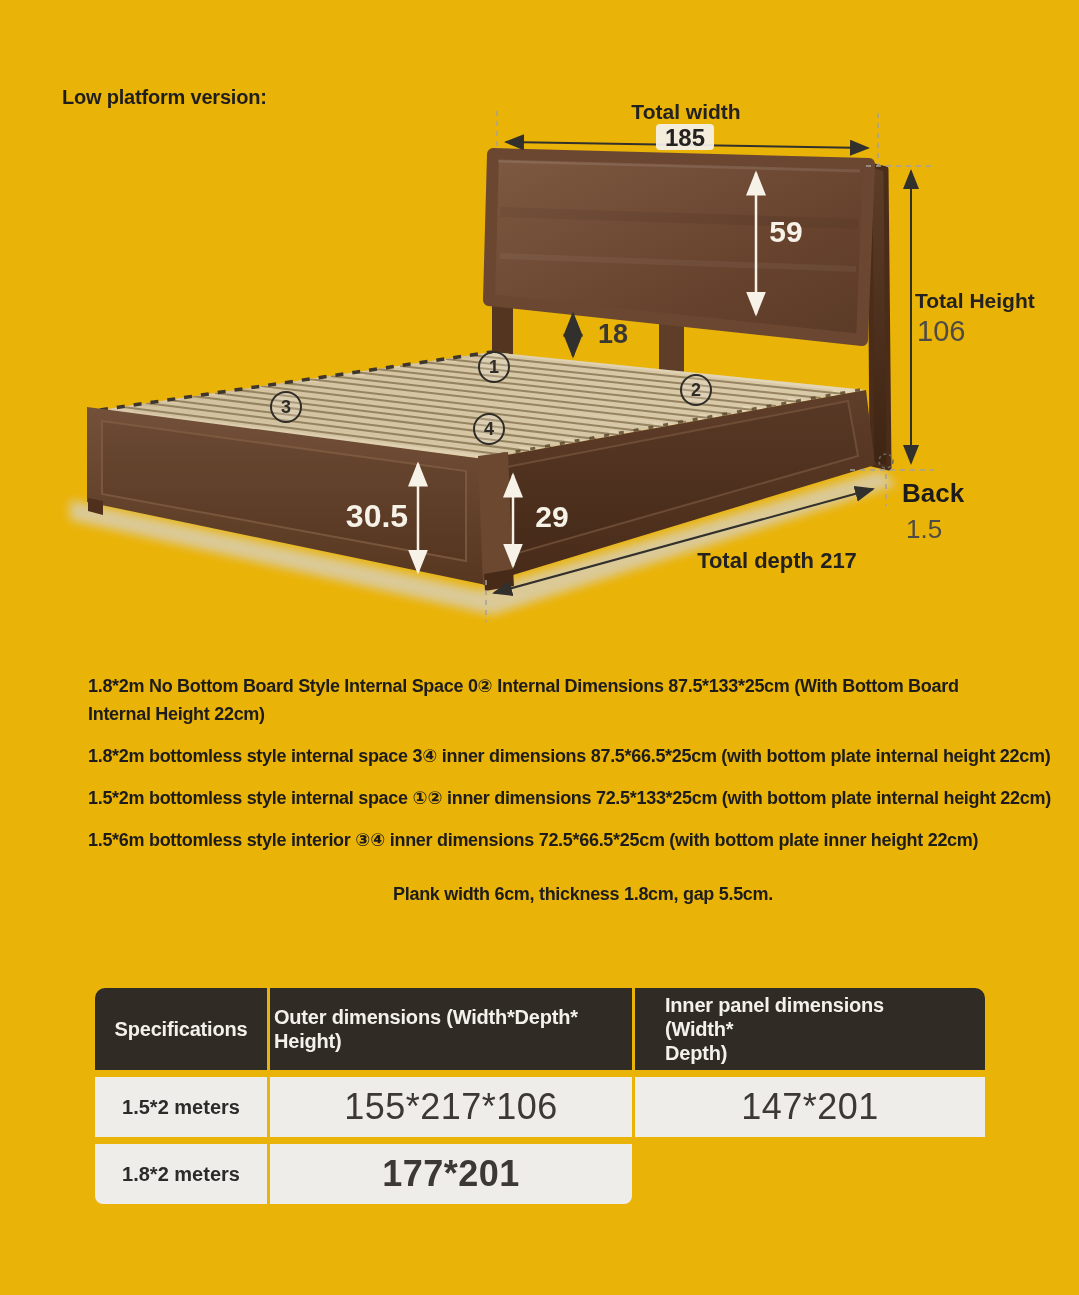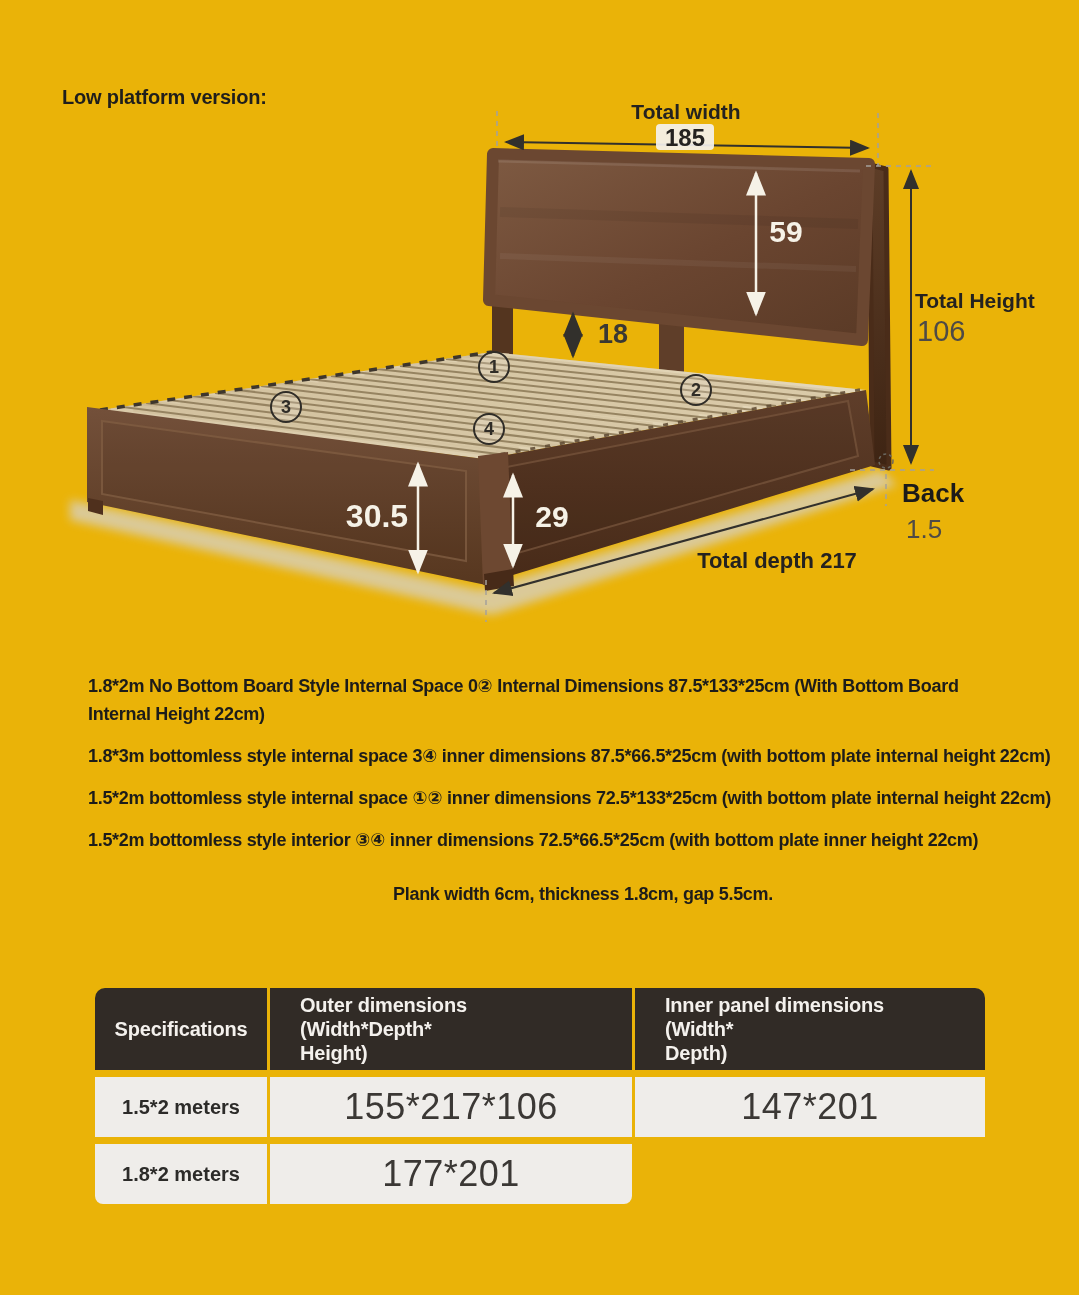--- a/index.html
+++ b/index.html
@@ -28,29 +28,29 @@
     display:grid;grid-template-columns:172px 362px 350px;
     column-gap:3px;row-gap:7px;
   }
   .spec-table .hcell{
     background:#312b26;color:#f4f1ed;height:82px;
     display:flex;align-items:center;
     font-size:20px;font-weight:700;line-height:24px;
     white-space:pre-line;letter-spacing:-0.2px;
   }
   .spec-table .hcell.c0{justify-content:center;border-radius:10px 0 0 0;}
-  .spec-table .hcell.c1{padding:0 30px;}
+  .spec-table .hcell.c1{padding:0 4px;}
   .spec-table .hcell.c2{padding:0 30px;border-radius:0 10px 0 0;}
   .spec-table .cell{
     background:#efedea;height:60px;display:flex;align-items:center;justify-content:center;
   }
   .spec-table .cell.spec{font-size:20px;font-weight:700;color:#2c2b29;}
   .spec-table .cell.num{font-size:36px;font-weight:400;color:#3b3835;letter-spacing:0.5px;}
   .spec-table .r2.c0{border-radius:0 0 0 8px;}
-  .spec-table .r2.c2{border-radius:0 0 8px 0;}
+  .spec-table .r2.c2{border-radius:0 0 8px 0;font-weight:bold;}
 </style>
 </head>
 <body>
 
 <div class="page">
 
   <div class="section-label">Low platform version:</div>
 
   <svg class="diagram-svg" width="1079" height="660" viewBox="0 0 1079 660">
     <defs>
@@ -189,23 +189,23 @@
     <g>
       <circle cx="886" cy="461" r="7" fill="none" stroke="#6b675f" stroke-width="1.5" stroke-dasharray="3 3"></circle>
       <text x="902" y="502" font-size="26" font-weight="700" fill="#1c1b19">Back</text>
       <text x="906" y="538" font-size="26" font-weight="400" fill="#4e4a46">1.5</text>
     </g>
   </svg>
 
   <div class="notes">
     <p>1.8*2m No Bottom Board Style Internal Space 0② Internal Dimensions 87.5*133*25cm (With Bottom Board
 Internal Height 22cm)</p>
-    <p>1.8*3m bottomless style internal space 3④ inner dimensions 87.5*66.5*25cm (with bottom plate internal height 22cm)</p>
+    <p>1.8*2m bottomless style internal space 3④ inner dimensions 87.5*66.5*25cm (with bottom plate internal height 22cm)</p>
     <p>1.5*2m bottomless style internal space ①② inner dimensions 72.5*133*25cm (with bottom plate internal height 22cm)</p>
-    <p>1.5*2m bottomless style interior ③④ inner dimensions 72.5*66.5*25cm (with bottom plate inner height 22cm)</p>
+    <p>1.5*6m bottomless style interior ③④ inner dimensions 72.5*66.5*25cm (with bottom plate inner height 22cm)</p>
     <p class="plank">Plank width 6cm, thickness 1.8cm, gap 5.5cm.</p>
   </div>
 
   <div class="spec-table">
     <div class="hcell c0">Specifications</div>
     <div class="hcell c1">Outer dimensions (Width*Depth*
 Height)</div>
     <div class="hcell c2">Inner panel dimensions (Width*
 Depth)</div>
 

